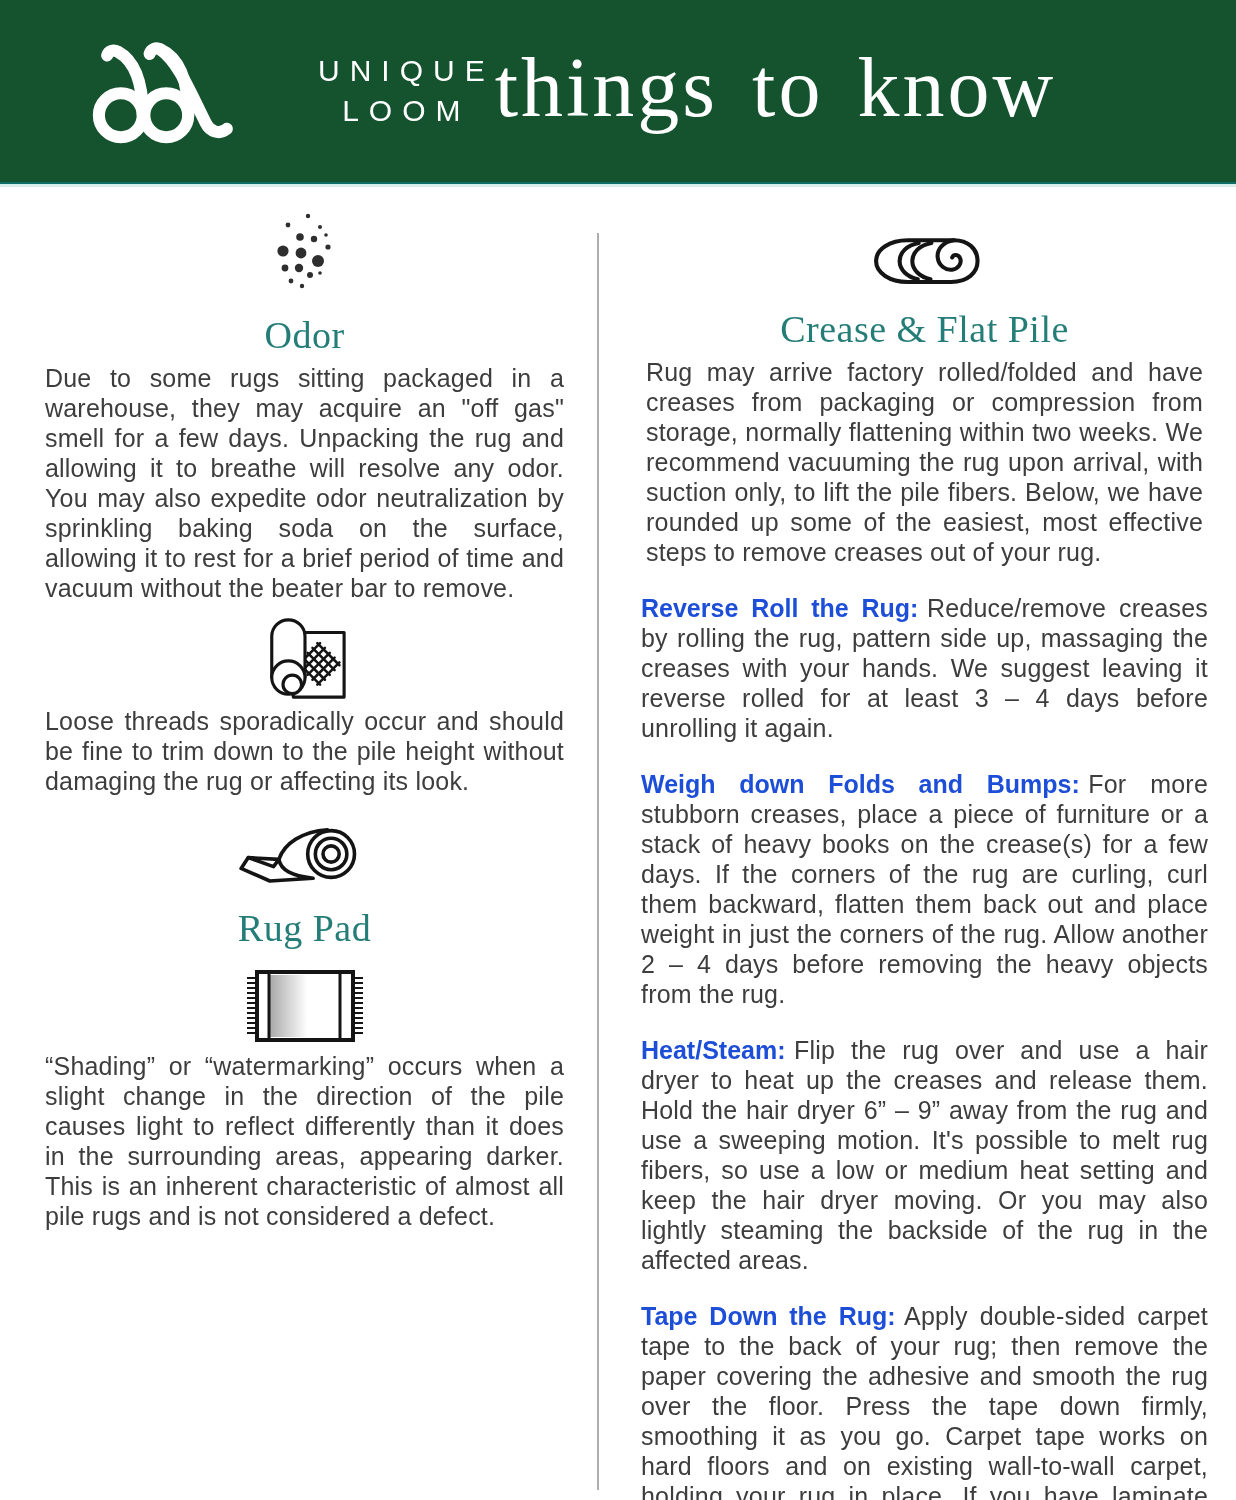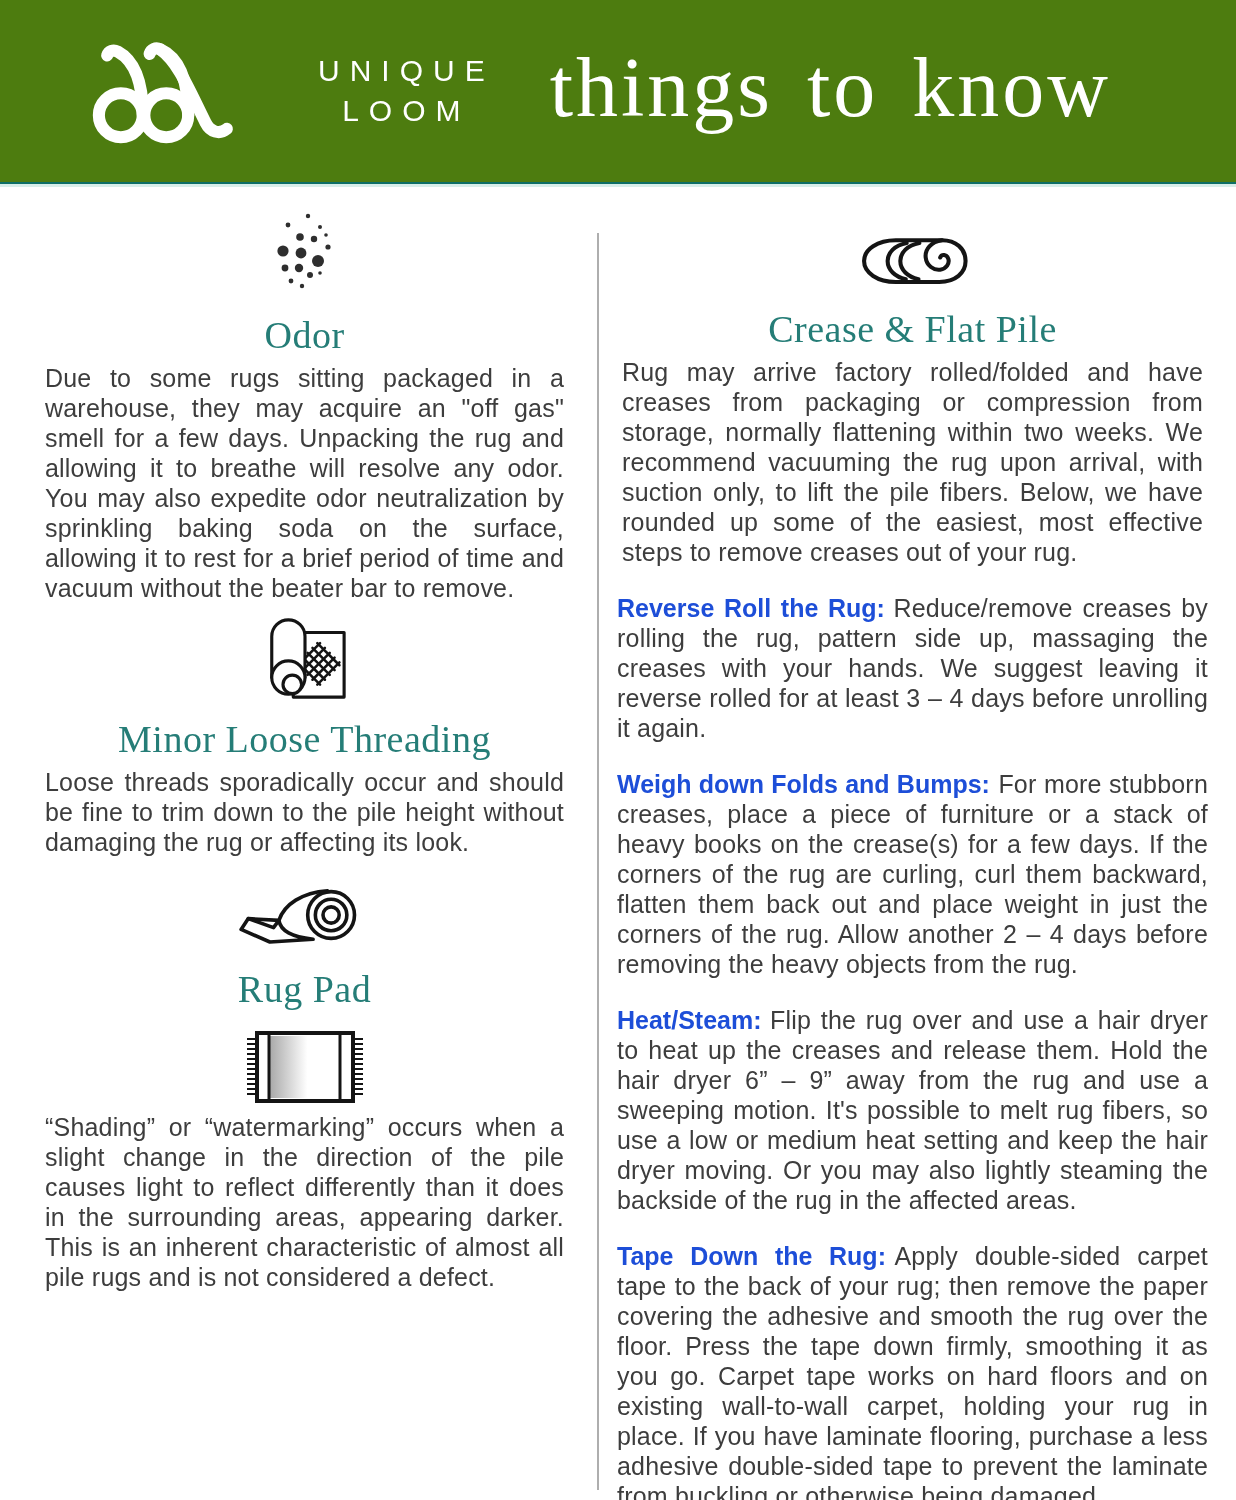--- a/index.html
+++ b/index.html
@@ -7,40 +7,39 @@
     padding: 0;
     width: 1236px;
     height: 1500px;
     background: #ffffff;
     font-family: "Liberation Sans", sans-serif;
     overflow: hidden;
   }
   
   .header {
     height: 184px;
-    background: #4d7c0f;
+    background: #14532d;
     display: flex;
     align-items: center;
     padding: 0 70px 0 92px;
     box-sizing: border-box;
     border-bottom: 2px solid #0f6f66;
   }
   .mint-line { height: 3px; background: #d8eee9; }
   .brand { display: flex; align-items: center; gap: 26px; }
   .brand-text {
     color: #ffffff;
     font-size: 30px;
     letter-spacing: 10px;
     line-height: 1.32;
     text-align: center;
     font-weight: 400;
   }
   .page-title {
     flex: 1;
-    text-align: center;
     color: #ffffff;
     font-family: "Liberation Serif", serif;
     font-size: 84px;
     font-weight: 400;
     letter-spacing: 3px;
     word-spacing: 10px;
     padding-bottom: 8px;
   }
   
   .content {
@@ -52,21 +51,21 @@
   .divider {
     position: absolute;
     left: 597px;
     top: 46px;
     bottom: 8px;
     width: 2px;
     background: #aeaeae;
   }
   .col { box-sizing: border-box; padding-top: 12px; }
   .col-left  { width: 597px; padding-left: 40px; padding-right: 28px; }
-  .col-right { width: 639px; padding-left: 20px; padding-right: 28px; }
+  .col-right { width: 639px; padding-left: 44px; padding-right: 28px; }
 
   .section { text-align: center; }
   .icon-row { display: flex; justify-content: center; }
   h2 {
     font-family: "Liberation Serif", serif;
     color: #257d77;
     font-size: 38px;
     font-weight: 400;
     margin: 16px 0 6px 0;
     letter-spacing: 0.5px;
@@ -167,21 +166,20 @@
               <line x1="0" y1="-16" x2="0" y2="16"></line>
               <line x1="7" y1="-16" x2="7" y2="16"></line>
               <line x1="14" y1="-16" x2="14" y2="16"></line>
             </g>
           </g>
           <path class="ink-fill" d="M10 66 L10 24 A17 17 0 0 1 44 24 L44 66 Z" stroke-width="3.2"></path>
           <circle class="ink-fill" cx="27" cy="66" r="17" stroke-width="3.2"></circle>
           <circle class="ink-fill" cx="31" cy="73" r="9.5" stroke-width="3.2"></circle>
         </svg>
       </div>
-      <h2>Minor Loose Threading</h2>
       <p class="body">Loose threads sporadically occur and should be fine to trim down to the pile height without damaging the rug or affecting its look.</p>
     </div>
 
     <div class="section s-pad">
       <div class="icon-row">
         <svg width="138" height="72" viewBox="0 0 150 80">
           <g stroke="#141414" stroke-width="4" fill="#ffffff" stroke-linejoin="round" stroke-linecap="round">
             <path d="M100 13 C72 15 52 28 46 46 L12 44 L4 56 L36 70 L84 67 C60 64 48 58 46 46"></path>
             <path d="M12 44 L40 54 L46 46" fill="none"></path>
             <circle cx="104" cy="40" r="26"></circle>

